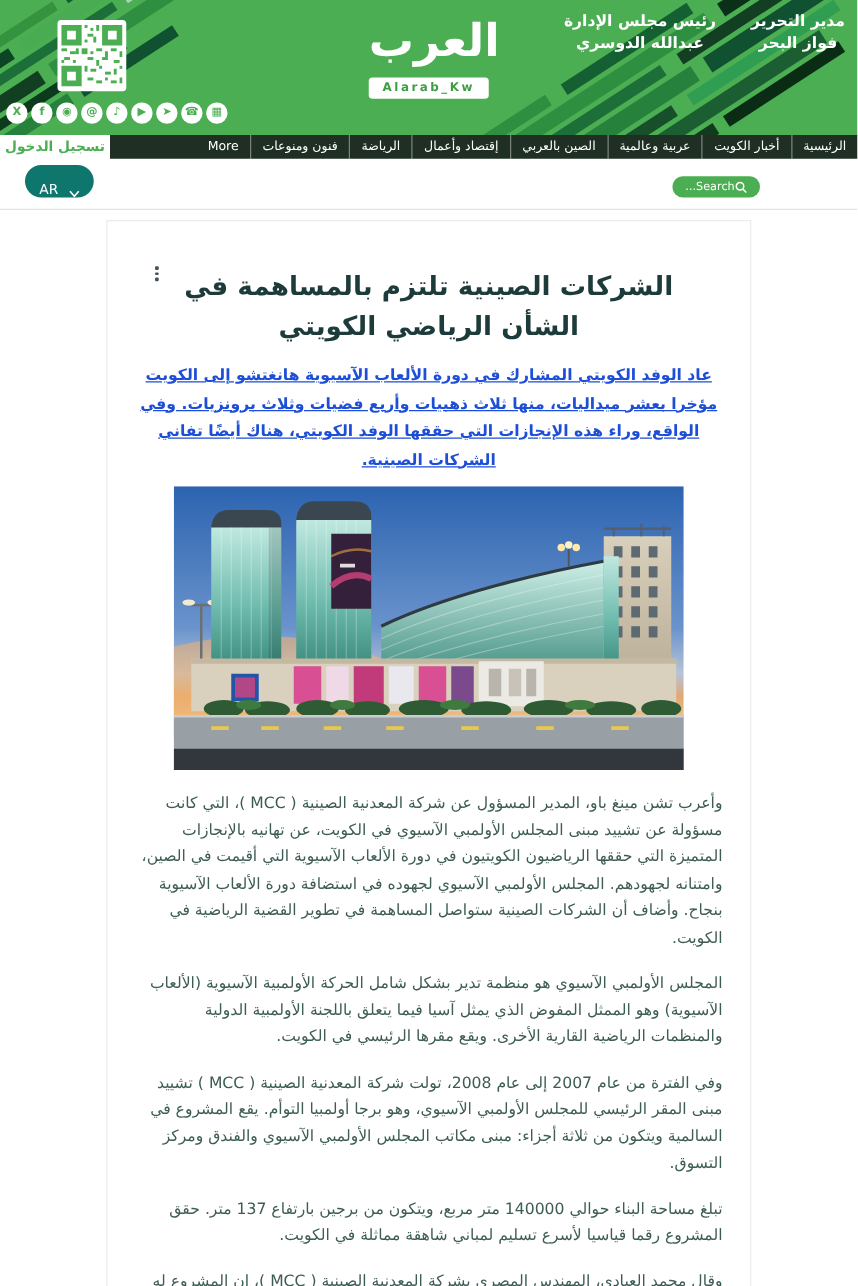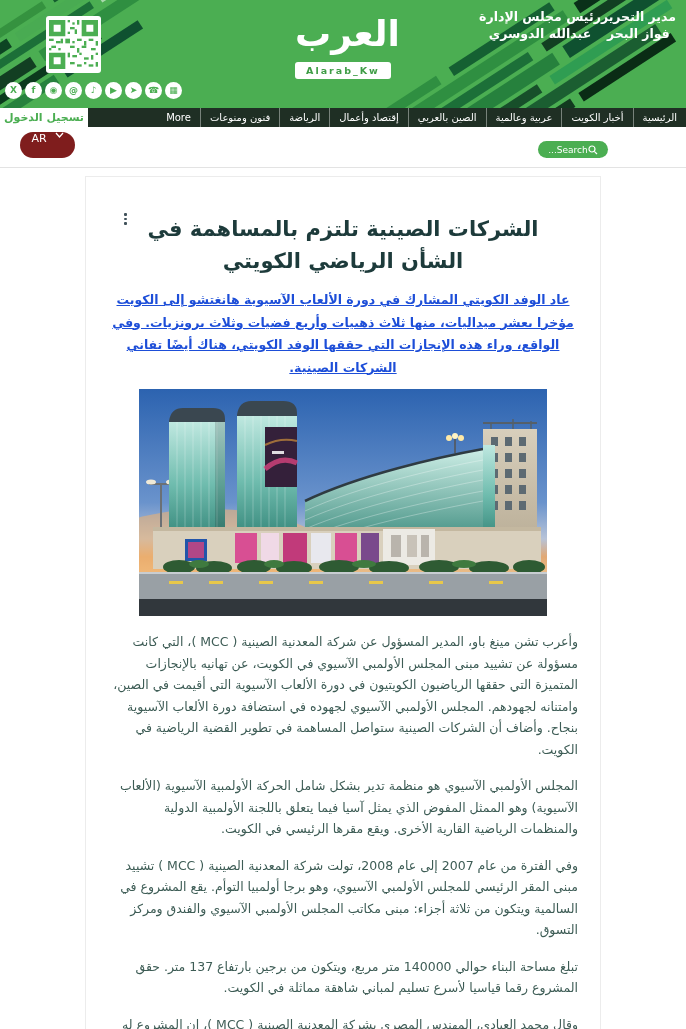--- a/index.html
+++ b/index.html
@@ -16,42 +16,42 @@
   .social-dot { width:17px; height:17px; border-radius:50%; background:#fff;
     color:#4bae52; font-size:9px; font-weight:bold; display:flex;
     align-items:center; justify-content:center; line-height:1; }
   .logo-block { position:absolute; left:50%; transform:translateX(-50%); top:8px;
     width:96px; text-align:center; }
   .logo-word { color:#fff; font-size:36px; font-weight:bold; line-height:52px;
     letter-spacing:-2px; }
   .logo-handle { margin-top:2px; background:#fff; border-radius:3px; color:#3f9d46;
     font-size:9.5px; font-weight:bold; letter-spacing:2px; padding:3px 0; }
   .mast-names { position:absolute; right:10px; top:8px; display:flex;
-    flex-direction:row-reverse; color:#fff; text-align:center; }
+    flex-direction:row-reverse; gap:28px; color:#fff; text-align:center; }
   .mast-person { font-size:12.5px; font-weight:bold; line-height:17px; }
 
   
   .nav-row { position:relative; height:19px; background:#fff; }
   .login-link { position:absolute; left:4px; top:0; height:19px; display:flex;
     flex-direction:row-reverse; align-items:center; gap:4px; color:#4bae52;
     font-size:11px; font-weight:bold; white-space:nowrap; width:84px;
     overflow:hidden; z-index:1;text-align:right; }
   .nav-bar { position:absolute; left:88px; right:0; top:0; bottom:0;
     background:#1f2f24; display:flex; flex-direction:row; z-index:2; }
   .nav-items { direction:rtl; display:flex; width:100%; }
   .nav-item { color:#fff; font-size:10px; line-height:19px; padding:0 9px;
     white-space:nowrap; cursor:pointer; }
   .nav-item:not(:first-child){ border-right:1px solid rgba(255,255,255,.4); }
 
   
   .toolbar { position:relative; height:41px; background:#fff;
     border-bottom:1px solid #e3e3e3; }
   .lang-pill { position:absolute; left:20px; top:5px; width:55px; height:26px;
-    background:#7f1d1d; border-radius:13px; color:#fff; font-size:11px;
-    display:flex; align-items:flex-start; justify-content:center; gap:8px;
+    background:#0f766e; border-radius:13px; color:#fff; font-size:11px;
+    display:flex; align-items:flex-end; justify-content:center; gap:8px;
     cursor:pointer; }
   .search-pill { position:absolute; right:78px; top:14px; width:70px; height:17px;
     background:#4bae52; border-radius:9px; color:#fff; font-size:9px;
     display:flex; direction:rtl; align-items:center; justify-content:center;
     gap:0; cursor:pointer; }
 
   
   .card { position:relative; width:516px; margin:8px auto 0;
     border:1px solid #ececec; background:#fff; min-height:860px;
     padding:22px 22px 0; }

